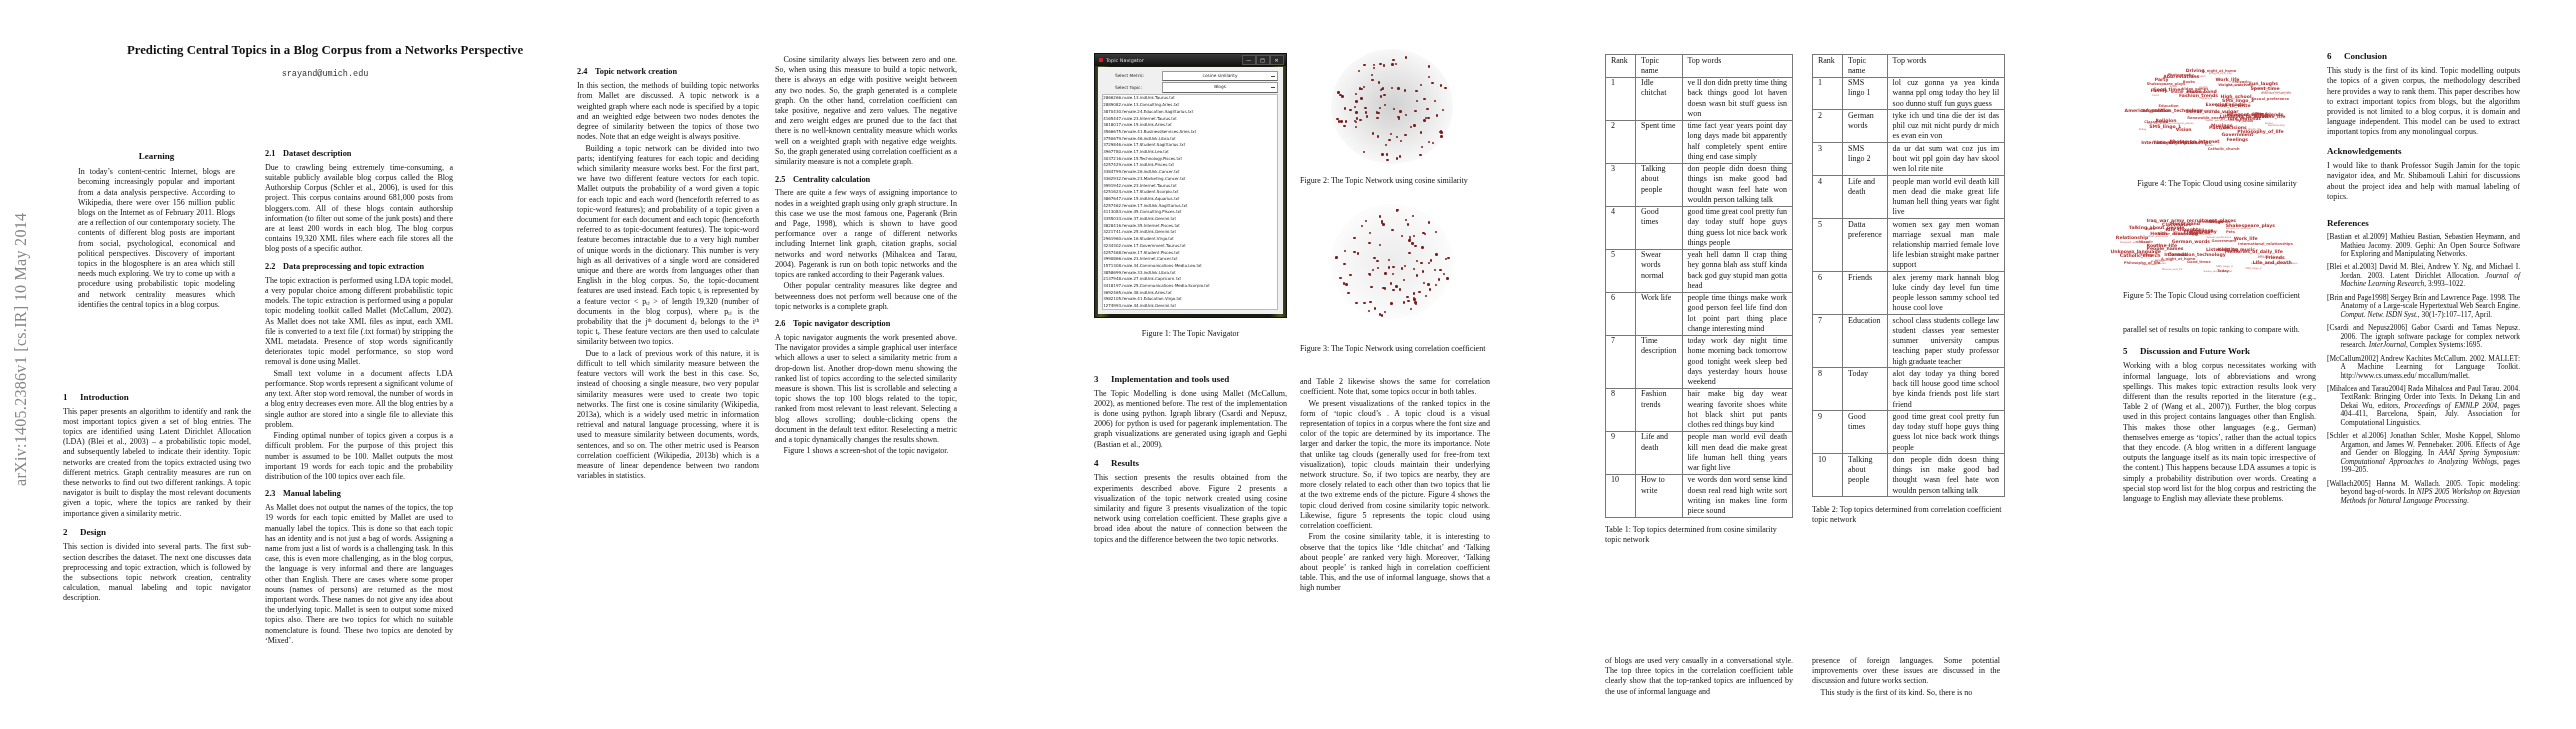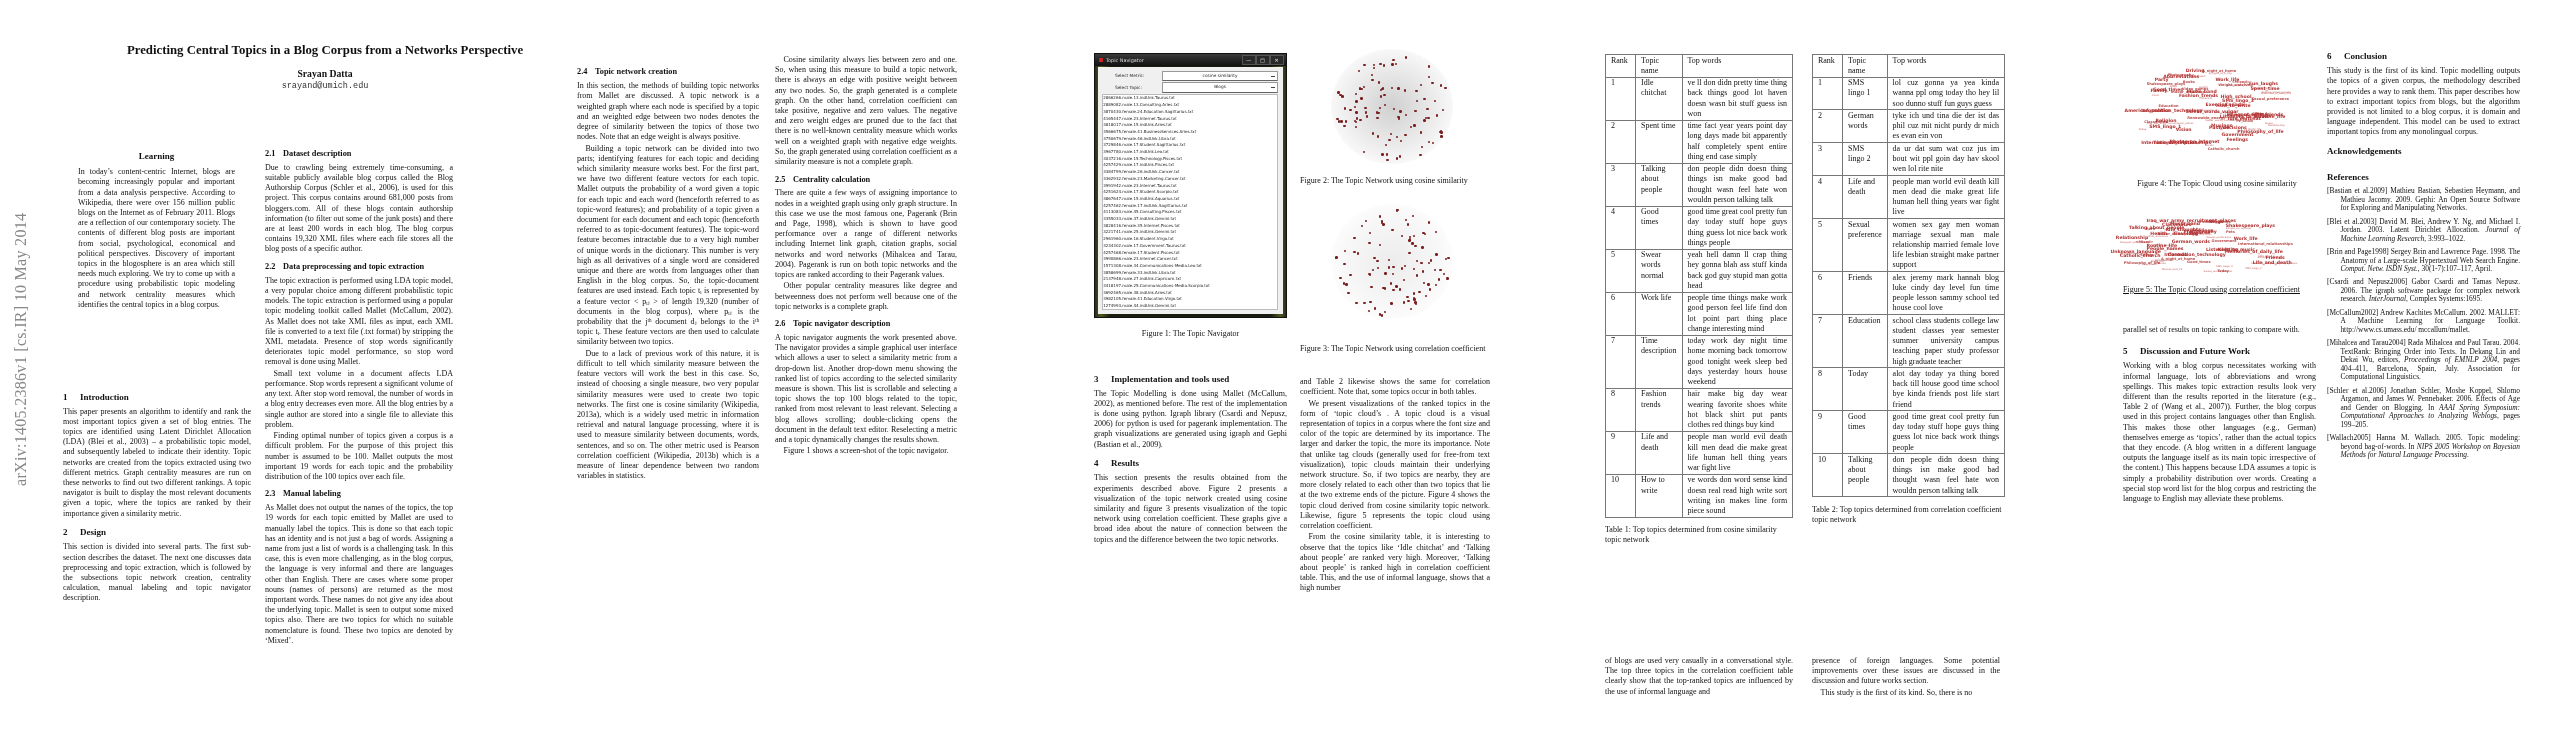--- a/index.html
+++ b/index.html
@@ -53,21 +53,20 @@
   .refs p { padding-left:13.4px; text-indent:-13.4px; margin:0 0 4.9px 0; text-align:justify; font-size:7.4px; line-height:8.5px; }
   .refs i { font-style:italic; }
 </style>
 </head>
 <body>
 
 <div class="arxiv">arXiv:1405.2386v1  [cs.IR]  10 May 2014</div>
 
 <h1 class="title">Predicting Central Topics in a Blog Corpus from a Networks Perspective</h1>
 <div class="author">
-  <div class="name">Srayan Datta</div>
   <div class="email">srayand@umich.edu</div>
 </div>
 
 <div class="col" style="left:78px; top:151px; width:157px;">
   <h2 class="abs">Learning</h2>
   <p>In today’s content-centric Internet, blogs are becoming increasingly popular and important from a data analysis perspective. According to Wikipedia, there were over 156 million public blogs on the Internet as of February 2011. Blogs are a reflection of our contemporary society. The contents of different blog posts are important from social, psychological, economical and political perspectives. Discovery of important topics in the blogosphere is an area which still needs much exploring. We try to come up with a procedure using probabilistic topic modeling and network centrality measures which identifies the central topics in a blog corpus.</p>
 </div>
 <div class="col" style="left:63px; top:383px; width:188px;">
   <h3 class="sec"><span class="num">1</span><span>Introduction</span></h3>
   <p>This paper presents an algorithm to identify and rank the most important topics given a set of blog entries. The topics are identified using Latent Dirichlet Allocation (LDA) (Blei et al., 2003) – a probabilistic topic model, and subsequently labeled to indicate their identity. Topic networks are created from the topics extracted using two different metrics. Graph centrality measures are run on these networks to find out two different rankings. A topic navigator is built to display the most relevant documents given a topic, where the topics are ranked by their importance given a similarity metric.</p>
@@ -477,21 +476,21 @@
           <td>SMS lingo 2</td>
           <td class="words">da ur dat sum wat coz jus im bout wit ppl goin day hav skool wen lol rite nite</td>
         </tr>
         <tr>
           <td>4</td>
           <td>Life and death</td>
           <td class="words">people man world evil death kill men dead die make great life human hell thing years war fight live</td>
         </tr>
         <tr>
           <td>5</td>
-          <td>Sexual preference</td>
+          <td>Datta preference</td>
           <td class="words">women sex gay men woman marriage sexual man male relationship married female love life lesbian straight make partner support</td>
         </tr>
         <tr>
           <td>6</td>
           <td>Friends</td>
           <td class="words">alex jeremy mark hannah blog luke cindy day level fun time people lesson sammy school ted house cool love</td>
         </tr>
         <tr>
           <td>7</td>
           <td>Education</td>
@@ -652,32 +651,33 @@
     <span style="font-size: 3.6px; opacity: 0.85; left: 29.2949%; top: 28.1362%; transform: translateX(-50%);">Swear_words_vulgar</span>
     <span style="font-size: 2.4px; opacity: 0.55; left: 61.5266%; top: 21.3281%; transform: translateX(-50%);">People_on_internet</span>
     <span style="font-size: 2.4px; opacity: 0.55; left: 14.1944%; top: 75.2491%; transform: translateX(-50%);">Men_dialect</span>
     <span style="font-size: 4.6px; opacity: 1; left: 33.0279%; top: 11.3261%; transform: translateX(-50%);">Music_band</span>
     <span style="font-size: 3.6px; opacity: 0.85; left: 53.2493%; top: 83.8337%; transform: translateX(-50%);">Today</span>
     <span style="font-size: 4.6px; opacity: 1; left: 38.3053%; top: 58.2882%; transform: translateX(-50%);">Information_technology</span>
     <span style="font-size: 4.6px; opacity: 1; left: 22.3684%; top: 49.8997%; transform: translateX(-50%);">People_names</span>
     <span style="font-size: 2.4px; opacity: 0.55; left: 77.8998%; top: 64.1623%; transform: translateX(-50%);">American_politics</span>
     <span style="font-size: 2.4px; opacity: 0.55; left: 6.13201%; top: 42.2149%; transform: translateX(-50%);">Hangout_with_friends</span>
   </div>
-<div class="caption left" style="position:absolute; left:2123px; top:280px; width:193px;text-decoration:underline;">Figure 5: The Topic Cloud using correlation coefficient</div>
+<div class="caption left" style="position:absolute; left:2123px; top:286px; width:193px;">Figure 5: The Topic Cloud using correlation coefficient</div>
 
 <div class="col" style="left:2123px; top:325px; width:193px;">
   <p>parallel set of results on topic ranking to compare with.</p>
   <h3 class="sec" style="margin-top:11px;"><span class="num">5</span><span>Discussion and Future Work</span></h3>
   <p>Working with a blog corpus necessitates working with informal language, lots of abbreviations and wrong spellings. This makes topic extraction results look very different than the results reported in the literature (e.g., Table 2 of (Wang et al., 2007)). Further, the blog corpus used in this project contains languages other than English. This makes those other languages (e.g., German) themselves emerge as ‘topics’, rather than the actual topics that they encode. (A blog written in a different language outputs the language itself as its main topic irrespective of the content.) This happens because LDA assumes a topic is simply a probability distribution over words. Creating a special stop word list for the blog corpus and restricting the language to English may alleviate these problems.</p>
 </div>
 
 <div class="col" style="left:2327px; top:51px; width:193px;">
   <h3 class="sec" style="margin-top:0"><span class="num">6</span><span>Conclusion</span></h3>
   <p>This study is the first of its kind. Topic modelling outputs the topics of a given corpus, the methodology described here provides a way to rank them. This paper describes how to extract important topics from blogs, but the algorithm provided is not limited to a blog corpus, it is domain and language independent. This model can be used to extract important topics from any monolingual corpus.</p>
   <h3 class="sec">Acknowledgements</h3>
+  <p>I would like to thank Professor Sugih Jamin for the topic navigator idea, and Mr. Shibamouli Lahiri for discussions about the project idea and help with manual labeling of topics.</p>
   <h3 class="sec" style="margin-top:16px;">References</h3>
   <div class="refs" id="refs">
       <p><span>[Bastian et al.2009] </span><span>Mathieu Bastian, Sebastien Heymann, and Mathieu Jacomy. 2009. Gephi: An Open Source Software for Exploring and Manipulating Networks. </span></p>
       <p><span>[Blei et al.2003] </span><span>David M. Blei, Andrew Y. Ng, and Michael I. Jordan. 2003. Latent Dirichlet Allocation. </span><i>Journal of Machine Learning Research</i><span>, 3:993–1022.</span></p>
       <p><span>[Brin and Page1998] </span><span>Sergey Brin and Lawrence Page. 1998. The Anatomy of a Large-scale Hypertextual Web Search Engine. </span><i>Comput. Netw. ISDN Syst.</i><span>, 30(1-7):107–117, April.</span></p>
       <p><span>[Csardi and Nepusz2006] </span><span>Gabor Csardi and Tamas Nepusz. 2006. The igraph software package for complex network research. </span><i>InterJournal</i><span>, Complex Systems:1695.</span></p>
       <p><span>[McCallum2002] </span><span>Andrew Kachites McCallum. 2002. MALLET: A Machine Learning for Language Toolkit. http://www.cs.umass.edu/ mccallum/mallet. </span></p>
       <p><span>[Mihalcea and Tarau2004] </span><span>Rada Mihalcea and Paul Tarau. 2004. TextRank: Bringing Order into Texts. In Dekang Lin and Dekai Wu, editors, </span><i>Proceedings of EMNLP 2004</i><span>, pages 404–411, Barcelona, Spain, July. Association for Computational Linguistics.</span></p>
       <p><span>[Schler et al.2006] </span><span>Jonathan Schler, Moshe Koppel, Shlomo Argamon, and James W. Pennebaker. 2006. Effects of Age and Gender on Blogging. In </span><i>AAAI Spring Symposium: Computational Approaches to Analyzing Weblogs</i><span>, pages 199–205.</span></p>
       <p><span>[Wallach2005] </span><span>Hanna M. Wallach. 2005. Topic modeling: beyond bag-of-words. In </span><i>NIPS 2005 Workshop on Bayesian Methods for Natural Language Processing</i><span>.</span></p>

